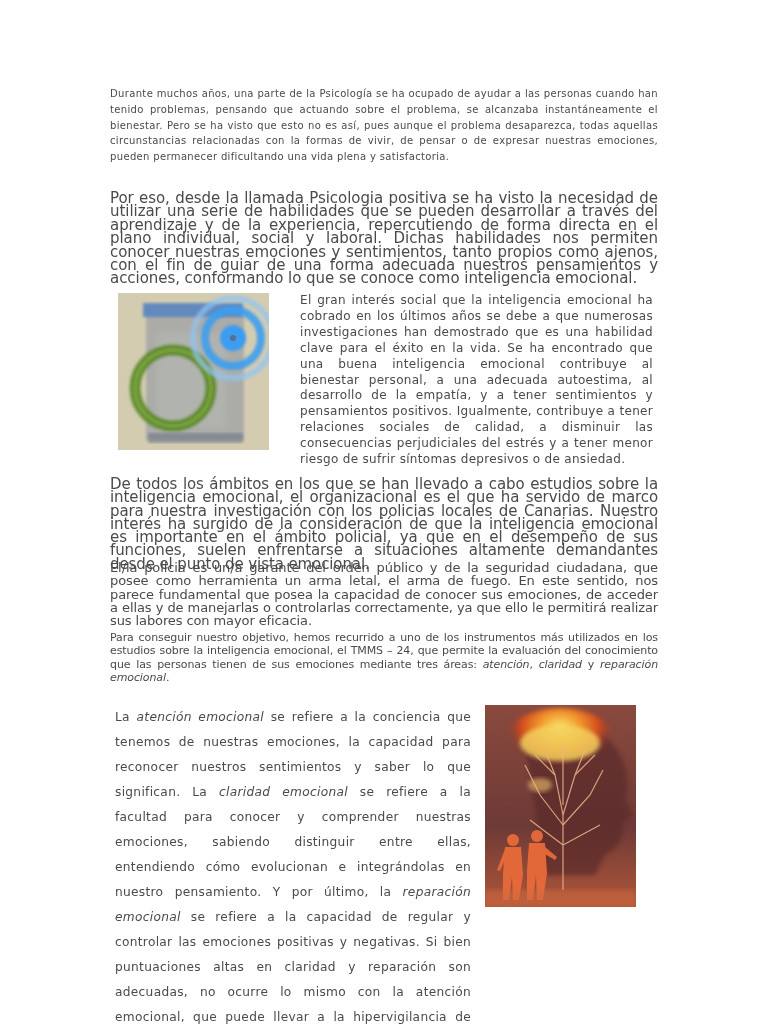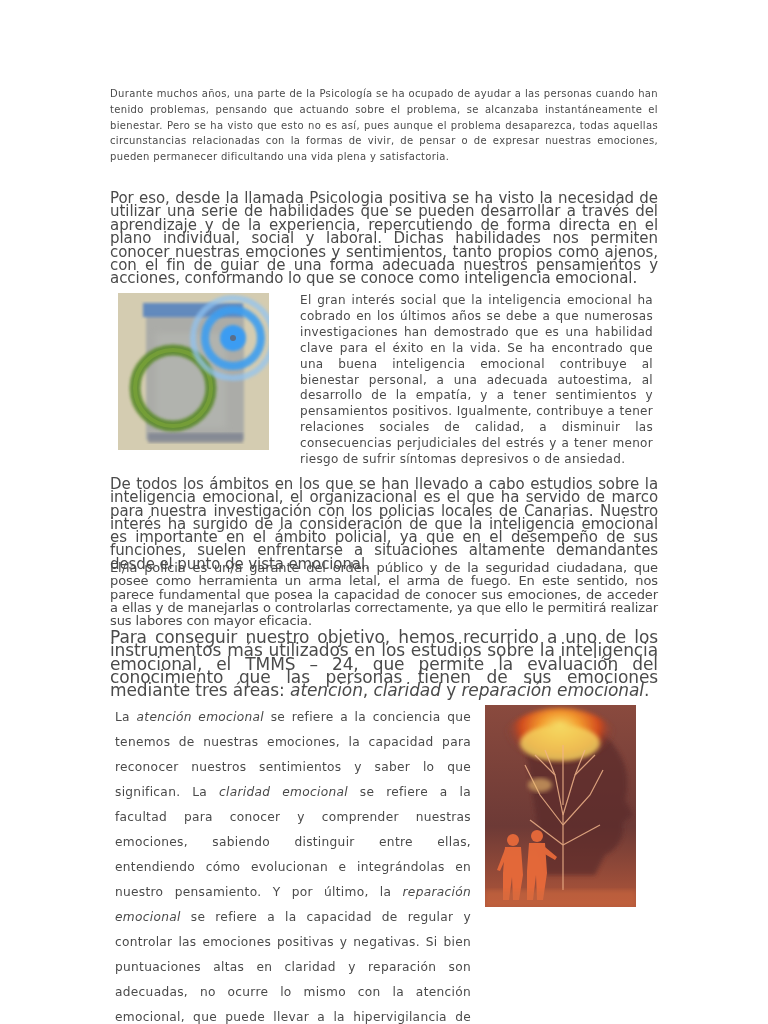--- a/index.html
+++ b/index.html
@@ -4,21 +4,21 @@
   <style>
     html, body { margin: 0; padding: 0; background: #ffffff; }
     body { width: 768px; height: 1024px; position: relative; overflow: hidden;
            font-family: "DejaVu Sans", sans-serif; color: #4a4a4a; }
     .para { position: absolute; margin: 0; text-align: justify; text-align-last: left; }
     .p1 { left: 110px; top: 86px; width: 548px; font-size: 10px; line-height: 15.8px; letter-spacing: 0.35px; }
     .p2 { left: 110px; top: 192px; width: 548px; font-size: 15px; line-height: 13.4px; letter-spacing: -0.05px; }
     .p3 { left: 300px; top: 293px; width: 353px; font-size: 12px; line-height: 15.9px; letter-spacing: 0.3px; }
     .p4 { left: 110px; top: 478px; width: 548px; font-size: 15px; line-height: 13.3px; letter-spacing: -0.1px; }
     .p5 { left: 110px; top: 561px; width: 548px; font-size: 13px; line-height: 13.3px; letter-spacing: -0.1px; }
-    .p6 { left: 110px; top: 631px; width: 548px; font-size: 17px; line-height: 13.3px; letter-spacing: -0.1px; }
+    .p6 { left: 110px; top: 631px; width: 548px; font-size: 11px; line-height: 13.3px; letter-spacing: -0.1px; }
     .p7 { left: 115px; top: 705px; width: 356px; font-size: 12.2px; line-height: 25px; letter-spacing: 0.3px; }
     em { font-style: italic; }
 
     .img { position: absolute; overflow: hidden; }
     .img1 { left: 118px; top: 293px; width: 151px; height: 157px; background: #d9d3bf; }
     .img2 { left: 485px; top: 705px; width: 151px; height: 202px; background: #7a3a2a; }
   </style>
 </head>
 <body>
 

